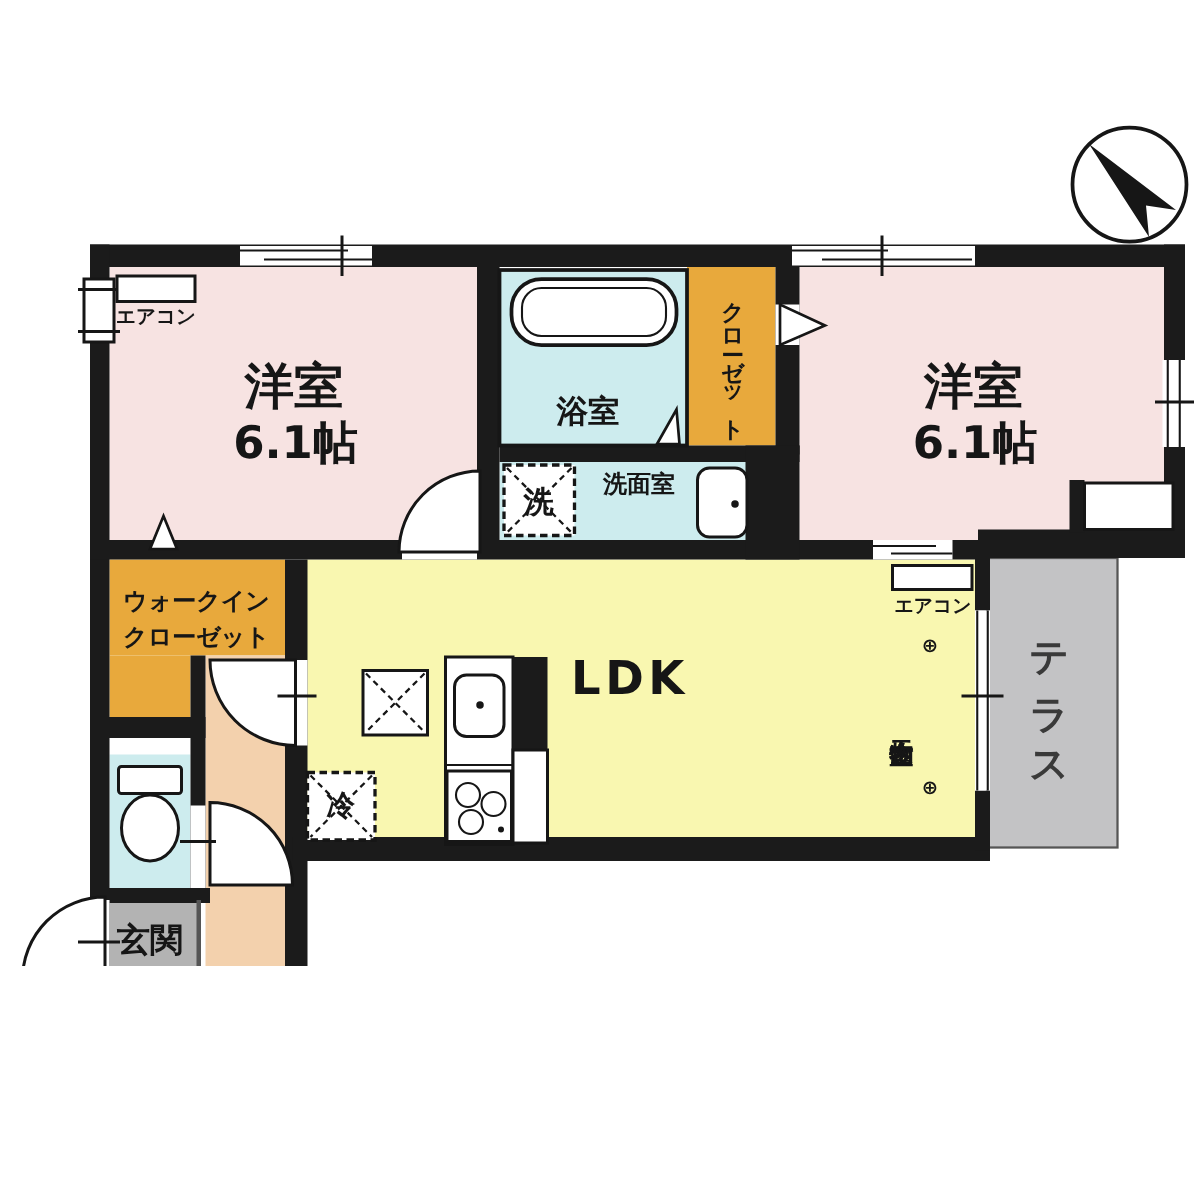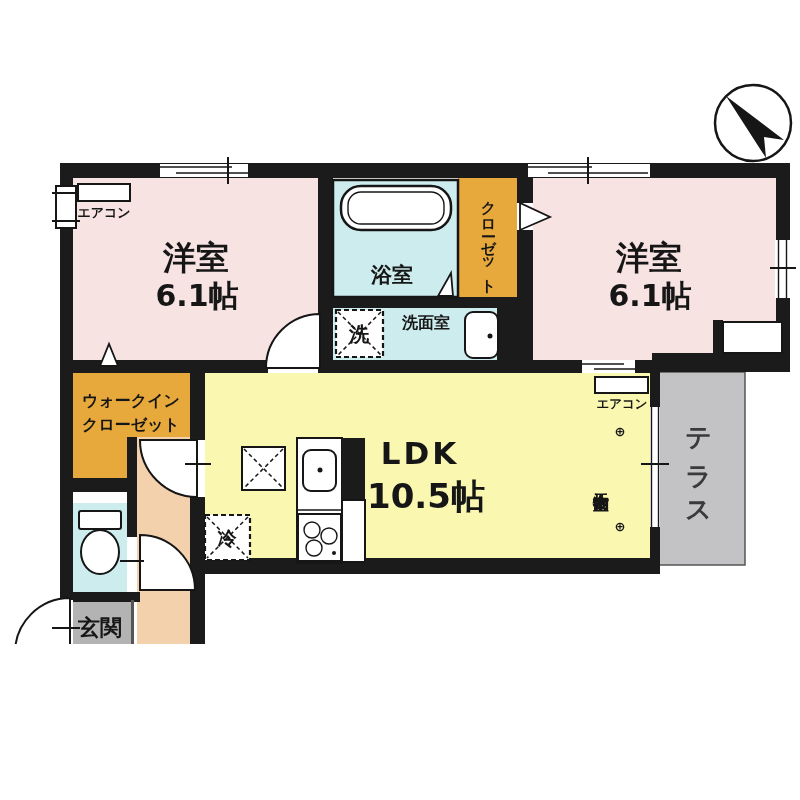--- a/index.html
+++ b/index.html
@@ -159,21 +159,20 @@
   <div class="lbl" style="left:197px;top:296px;font-size:30px;">6.1帖</div>
   <div class="lbl" style="left:392px;top:275px;font-size:21px;">浴室</div>
   <div class="lbl vert" style="left:488px;top:239px;font-size:15px;letter-spacing:2px;">クローゼット</div>
   <div class="lbl" style="left:649px;top:257px;font-size:33px;">洋室</div>
   <div class="lbl" style="left:650px;top:296px;font-size:30px;">6.1帖</div>
   <div class="lbl" style="left:359px;top:334px;font-size:20px;">洗</div>
   <div class="lbl" style="left:426px;top:323px;font-size:16px;">洗面室</div>
   <div class="lbl" style="left:131px;top:401px;font-size:16px;">ウォークイン</div>
   <div class="lbl" style="left:131px;top:425px;font-size:16px;">クローゼット</div>
   <div class="lbl" style="left:420px;top:453px;font-size:31px;letter-spacing:3px;">LDK</div>
-  <div class="lbl" style="left:426px;top:496px;font-size:34px;">10.5帖</div>
   <div class="lbl" style="left:227px;top:538px;font-size:19px;">冷</div>
   <div class="lbl" style="left:622px;top:404px;font-size:12.5px;">エアコン</div>
   <div class="lbl vert" style="left:601px;top:481px;font-size:16px;">室内物干金物</div>
   <div class="lbl" style="left:620px;top:431px;font-size:13px;">⊕</div>
   <div class="lbl" style="left:620px;top:526px;font-size:13px;">⊕</div>
   <div class="lbl vert" style="left:699px;top:466px;font-size:26px;letter-spacing:7px;color:#3a3a3a;">テラス</div>
   <div class="lbl" style="left:100px;top:628px;font-size:22px;">玄関</div>
   <div class="lbl" style="left:100px;top:677px;font-size:13px;color:var(--ps_gray);margin-left:12px;">PS</div>
 </div>
 

